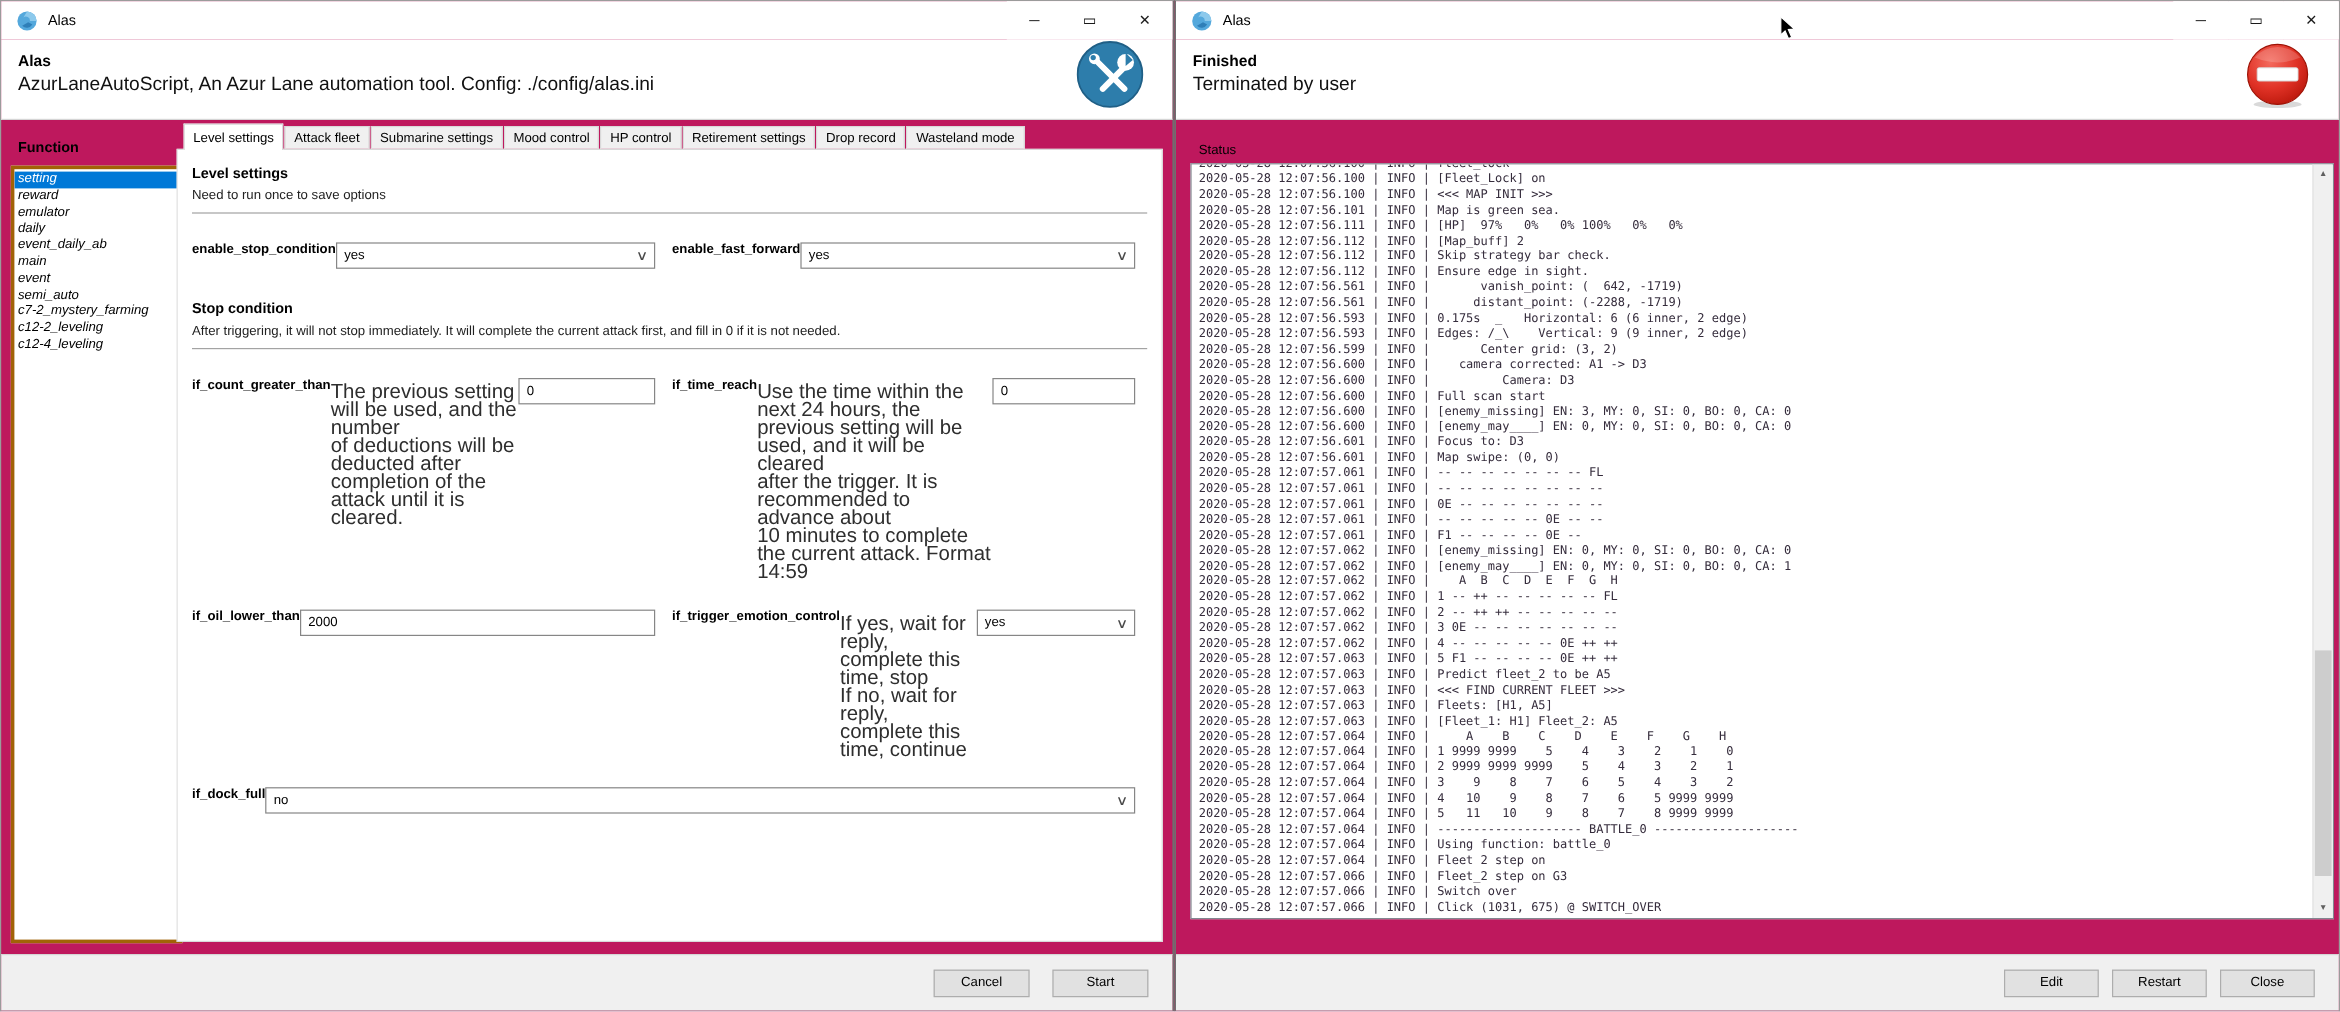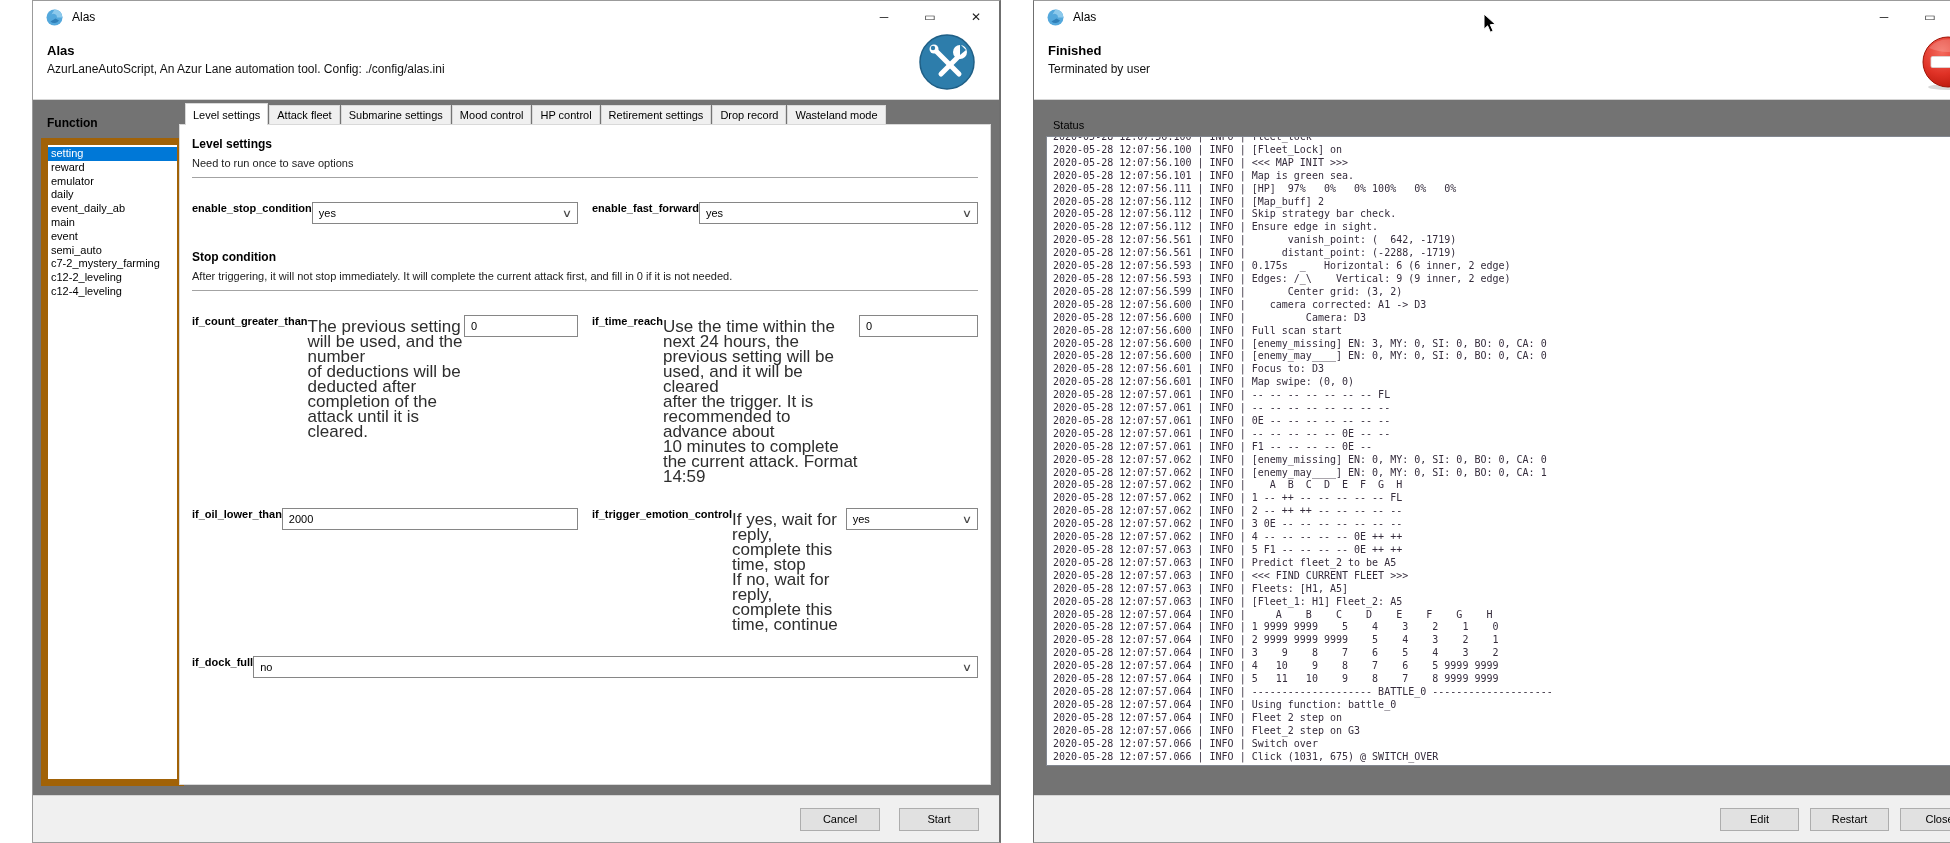--- a/index.html
+++ b/index.html
@@ -1,45 +1,45 @@
 <!DOCTYPE html>
 <html><head>
 <meta charset="utf-8">
 <style>
   * { margin:0; padding:0; box-sizing:border-box; }
   html,body { background:#ffffff; }
   body { font-family:"Liberation Sans", sans-serif; color:#000; }
   .screen { position:relative; width:1950px; height:843px; display:flex; overflow:hidden; background:#fff; }
 
   
-  .window { display:flex; flex-direction:column; background:#737373; border:1px solid #9b9b9b;margin-left:32px; }
+  .window { display:flex; flex-direction:column; background:#be185d; border:1px solid #9b9b9b; }
   .window.left  { width:979px; border-right:2px solid #6f6f6f; }
   .window.right { width:971px; border-left:1px solid #6f6f6f; }
 
   .titlebar { height:32px; background:#fff; display:flex; align-items:center; padding-left:13px; flex:none; }
   .appicon { width:17px; height:17px; display:inline-block; }
   .apptitle { font-size:12px; margin-left:9px; color:#000; }
   .wincontrols { margin-left:auto; display:flex; height:100%; }
   .winbtn { width:46px; height:100%; background:#fff; border:none; font-size:12px; color:#1a1a1a; font-family:inherit; display:flex; align-items:center; justify-content:center; cursor:default; }
 
   .header { height:67px; background:#fff; border-bottom:1px solid #d5d5d5; padding:10px 0 0 14px; position:relative; flex:none; }
   .header .htitle { font-size:13px; font-weight:bold; }
-  .header .hsub { font-size:12px; margin-top:4px; color:#111; }
+  .header .hsub { font-size:16px; margin-top:4px; color:#111; }
   .bigicon { position:absolute; right:24px; top:1px; width:56px; height:56px; }
 
   .content { flex:1 1 auto; display:flex; overflow:hidden; }
   .footer { height:47px; flex:none; border-top:1px solid #d5d5d5; background:#f0f0f0; display:flex; align-items:center; justify-content:flex-end; padding-right:20px; }
   .btn { width:80px; height:23px; background:#e1e1e1; border:1px solid #adadad; font-size:11px; font-family:inherit; color:#000; cursor:default; }
   .footer.left-f .btn { margin-left:19px; }
   .footer.right-f .btn { width:79px; margin-left:11px; }
 
   
   .sidebar { width:146px; flex:none; padding:16px 8px 0 14px; }
   .funclabel { font-size:12px; font-weight:bold; }
-  .listbox { margin-top:8px; margin-left:-6px; width:143px; height:648px; background:#fff; border:7px solid #a16207; padding:2px 0 0 0; overflow:hidden; }
+  .listbox { margin-top:8px; margin-left:-6px; width:143px; height:648px; background:#fff; border:3px solid #a16207; padding:2px 0 0 0; overflow:hidden;font-style:italic; }
   .listbox .li { font-size:11px; line-height:13.8px; padding-left:3px; white-space:nowrap; cursor:default; }
   .listbox .li.sel { background:#0078d7; color:#fff; }
 
   .main { flex:1 1 auto; display:flex; flex-direction:column; padding:2px 8px 10px 0; overflow:hidden; }
   .tabstrip { display:flex; align-items:flex-end; height:22px; padding-left:6px; flex:none; }
   .tab { font-size:11px; background:#f0f0f0; border:1px solid #d9d9d9; border-bottom:none; padding:3px 7px 3px 7px; height:19px; margin-right:1px; cursor:default; white-space:nowrap; }
   .tab.active { background:#fff; height:22px; padding-top:5px; position:relative; z-index:2; margin-bottom:-1px; }
   .tabpage { flex:1 1 auto; background:#fff; border:1px solid #d9d9d9; padding:10px 12px 0 12px; overflow:hidden; }
 
   .sec-title { font-size:12px; font-weight:bold; margin:26px 0 6px 0; }

